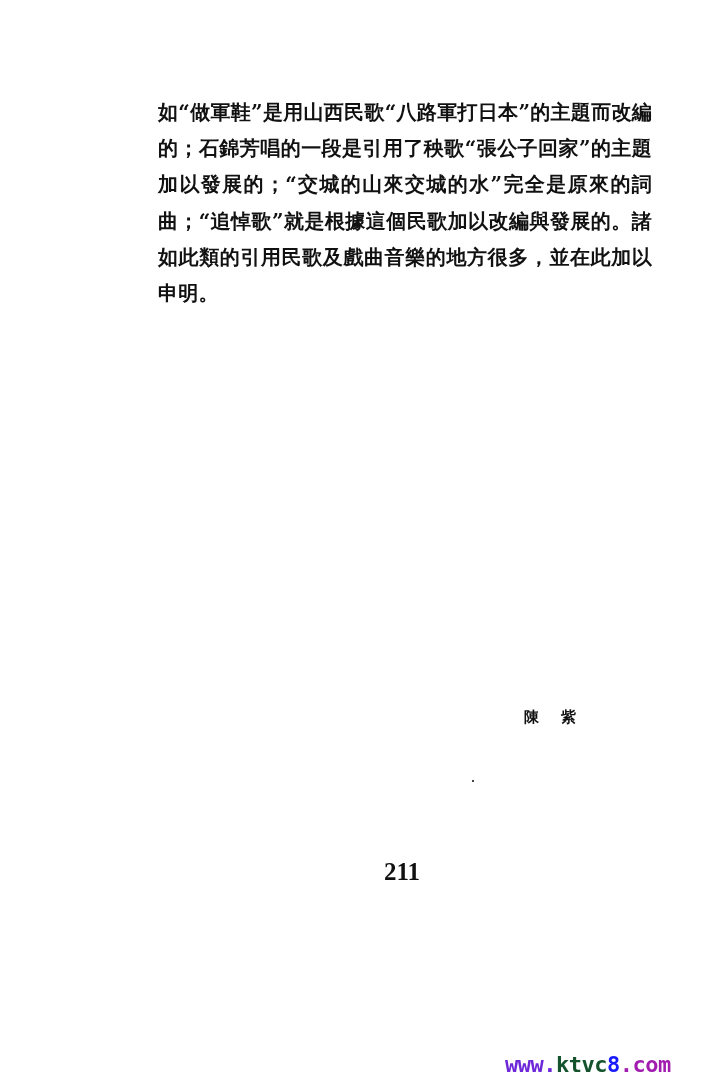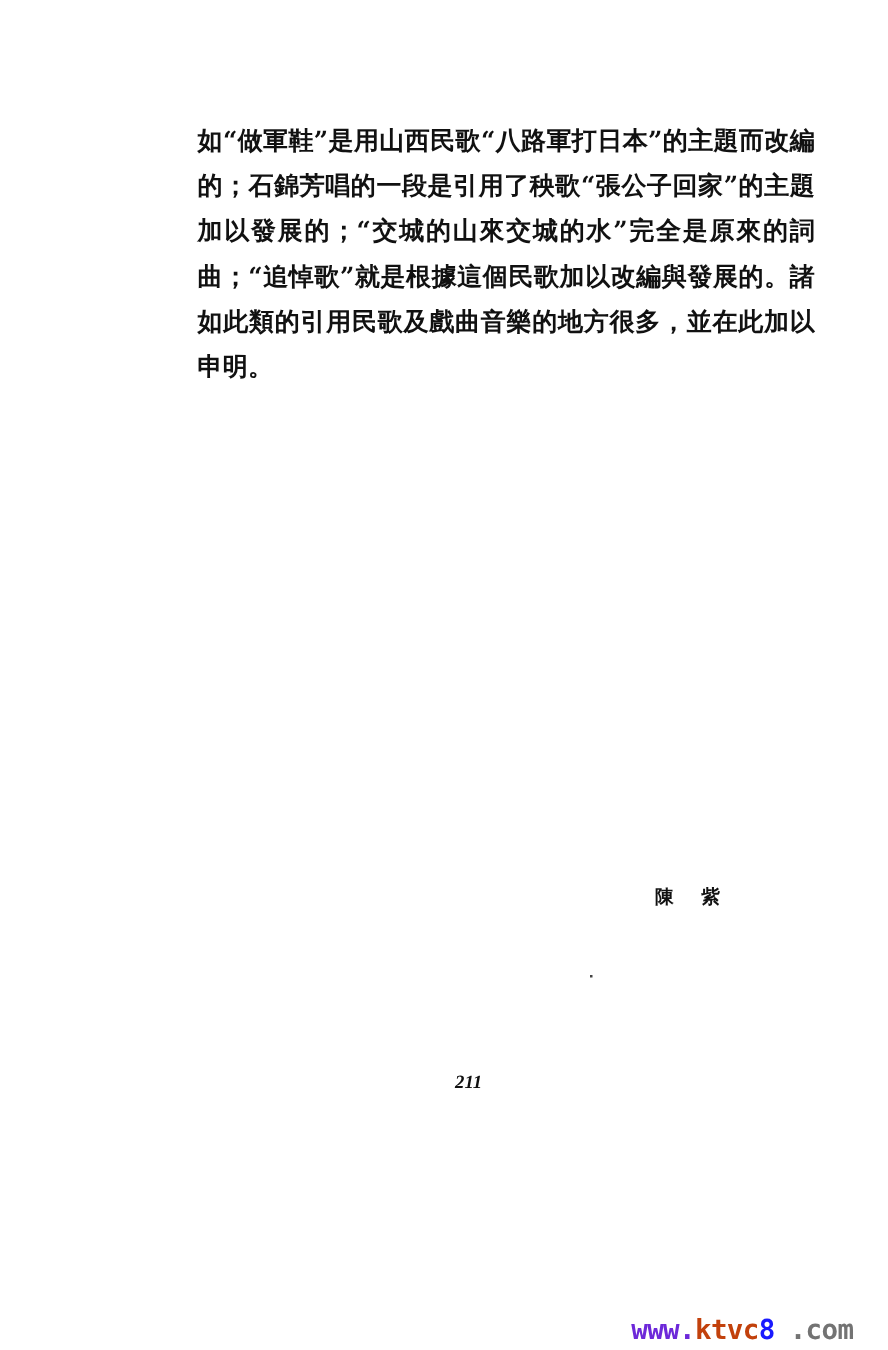--- a/index.html
+++ b/index.html
@@ -17,31 +17,31 @@
   }
   .para.indent { text-indent: 42px; }
   .signature {
     position: absolute; left: 524px; top: 708px; font-size: 15px; font-weight: bold;
     letter-spacing: 22px; font-family: "DejaVu Serif", serif;
   }
   .speck {
     position: absolute; left: 472px; top: 780px; width: 2px; height: 2px; background: #444;
   }
   .page-number {
-    position: absolute; left: 364px; top: 858px; font-size: 15px; font-weight: bold;
-    font-style: italic; font-family: "Liberation Serif", serif;
+    position: absolute; left: 384px; top: 858px; font-size: 25px; font-weight: bold;
+    font-family: "Liberation Serif", serif;
   }
   .watermark {
     position: absolute; left: 505px; top: 1052px; font-size: 22px; font-weight: bold;
     font-family: "DejaVu Sans Mono", monospace; letter-spacing: -0.5px;
   }
   .wm-black { color: #6d28d9; }
-  .wm-red { color: #c2410c; }
+  .wm-red { color: #14532d; }
   .wm-blue { color: #1a1aff; }
-  .wm-green { color: #737373; margin-left: 12px; }
+  .wm-green { color: #a21caf; }
 </style>
 </head>
 <body>
 
 <div class="page-body">
   <p class="para">如“做軍鞋”是用山西民歌“八路軍打日本”的主題而改編的；石錦芳唱的一段是引用了秧歌“張公子回家”的主題加以發展的；“交城的山來交城的水”完全是原來的詞曲；“追悼歌”就是根據這個民歌加以改編與發展的。諸如此類的引用民歌及戲曲音樂的地方很多，並在此加以申明。</p>
 </div>
 
 <div class="signature">陳紫</div>
 

